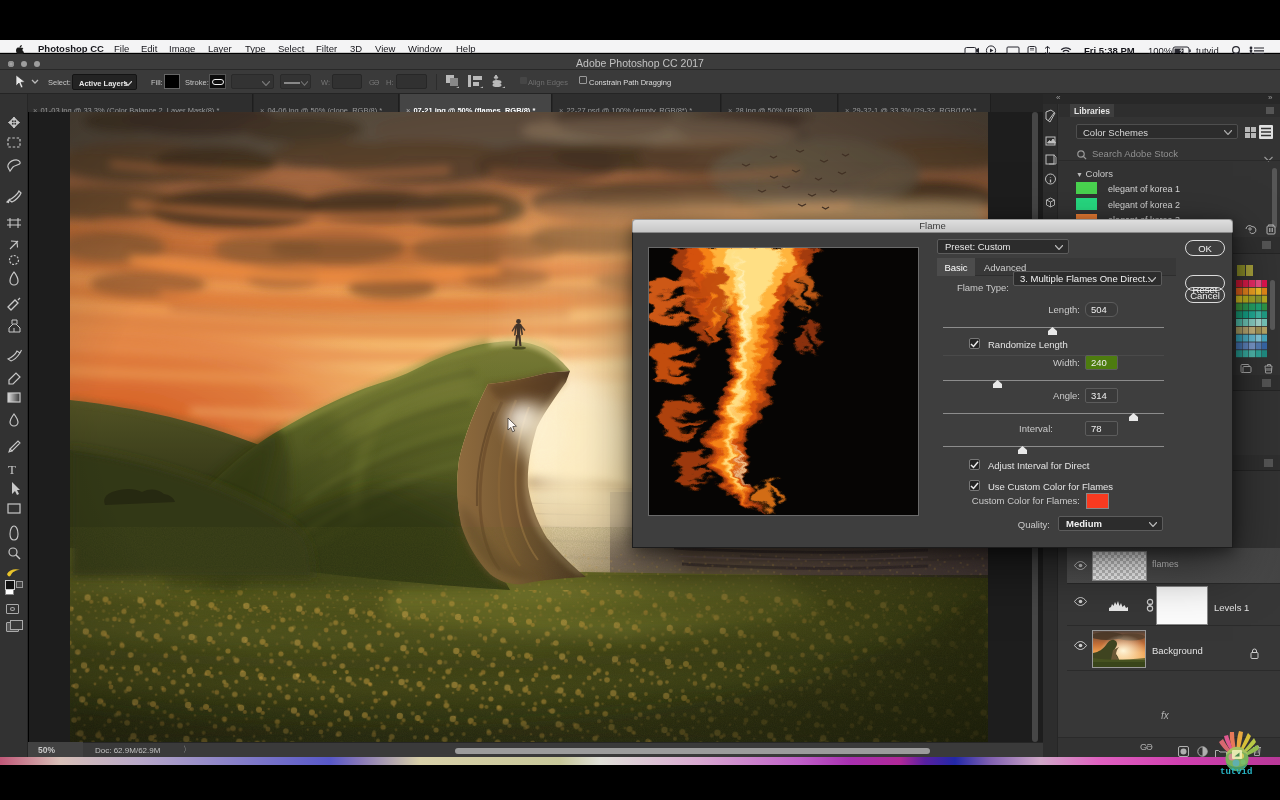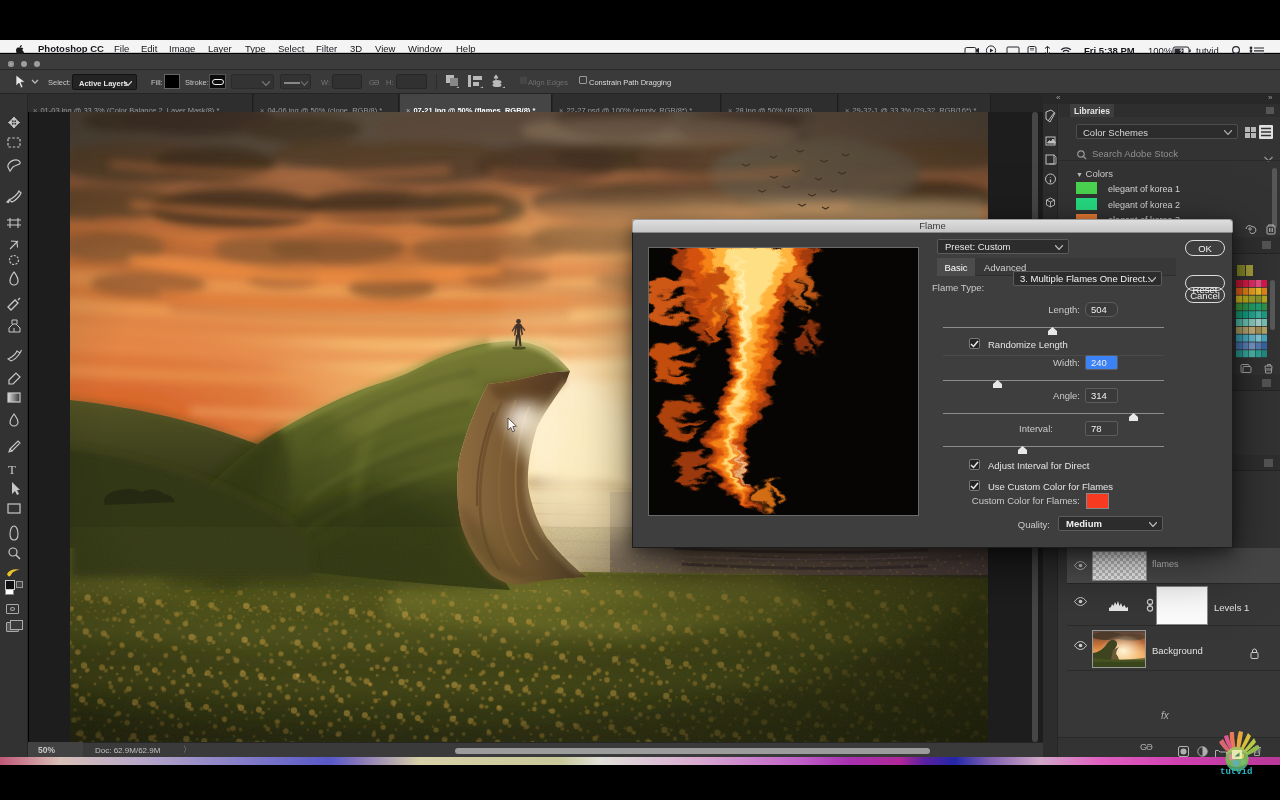--- a/index.html
+++ b/index.html
@@ -66,20 +66,21 @@
           <circle cx="288" cy="3" r=".8"></circle>
           <circle cx="288" cy="5.8" r=".8"></circle>
           <circle cx="288" cy="8.6" r=".8"></circle>
         </g>
 </svg></div>
 
 <div class="a" style="top:54px;left:0;width:1280px;height:16px;background:#3c3c3c;border-bottom:1px solid #282828"></div>
 <div class="a" style="top:61px;left:8px;width:6px;height:6px;border-radius:50%;background:#a4a4a4;box-shadow:inset 0 0 0 1.5px #8e8e8e"></div>
 <div class="a" style="top:61px;left:21px;width:6px;height:6px;border-radius:50%;background:#9e9e9e"></div>
 <div class="a" style="top:61px;left:34px;width:6px;height:6px;border-radius:50%;background:#9e9e9e"></div>
+<div class="a" style="top:57px;left:0;width:1280px;text-align:center;font-size:10.5px;color:#c2c2c2">Adobe Photoshop CC 2017</div>
 
 <div class="a" style="top:70px;left:0;width:1280px;height:24px;background:#3a3a3a;border-bottom:1px solid #242424"></div>
 <div class="a" style="top:74px;left:14px"><svg width="26" height="15" viewBox="0 0 26 15">
         <path d="M2 1l0 11 3-3 2 5 2-1-2-4.6 4-.4z" fill="#e8e8e8" stroke="#333" stroke-width=".7"></path>
         <path d="M18 6l3 3 3-3" stroke="#bbb" fill="none" stroke-width="1.3"></path>
       </svg></div>
 <div class="a" style="top:78px;left:48px;font-size:7.5px;color:#c6c6c6">Select:</div>
 <div class="a" style="top:74px;left:72px;width:65px;height:16px;background:#232323;border:1px solid #141414;border-radius:2px;color:#e8e8e8;font-size:7.5px;font-weight:700;padding:4px 0 0 6px;white-space:nowrap;overflow:hidden">Active Layers <svg width="8" height="5" viewBox="0 0 8 5" style="position:absolute;right:4px;top:6px">
         <path d="M0 0l4 4.5L8 0" fill="none" stroke="#ccc" stroke-width="1.2"></path>
       </svg></div>
@@ -775,39 +776,39 @@
 <path d="M118 226C128 232 134 244 132 256 126 250 122 242 120 234 118 244 121 254 129 262 119 261 109 254 105 245Z" fill="#e87818" opacity=".9" filter="url(#fb1)"></path>
 </g>
 </svg></div>
 
 <div class="a" style="top:20px;left:305px;width:132px;height:15px;background:#2c2c2c;border:1px solid #5c5c5c;border-radius:2px;color:#e8e8e8;font-size:9.5px;padding:1px 0 0 7px">Preset: Custom<svg width="8" height="5" viewBox="0 0 8 5" style="position:absolute;right:5px;top:5px">
           <path d="M0 0l4 4.5L8 0" fill="none" stroke="#bbb" stroke-width="1.2"></path>
         </svg></div>
 <div class="a" style="top:39px;left:305px;width:239px;height:18px;background:#383838;border-bottom:1px solid #2e2e2e"></div>
 <div class="a" style="top:39px;left:305px;width:38px;height:18px;background:#4c4c4c;color:#fff;font-size:9.5px;text-align:center;padding-top:4px">Basic</div>
 <div class="a" style="top:43px;left:352px;color:#d0d0d0;font-size:9.5px">Advanced</div>
-<div class="a" style="top:63px;left:300px;width:77px;color:#cacaca;font-size:9.5px">Flame Type:</div>
+<div class="a" style="top:63px;left:300px;width:77px;text-align:right;color:#cacaca;font-size:9.5px">Flame Type:</div>
 <div class="a" style="top:52px;left:381px;width:149px;height:15px;background:#2c2c2c;border:1px solid #5c5c5c;border-radius:2px;color:#f2f2f2;font-size:9.5px;font-weight:400;padding:1px 0 0 6px">3. Multiple Flames One Direct...<svg width="8" height="5" viewBox="0 0 8 5" style="position:absolute;right:5px;top:5px">
           <path d="M0 0l4 4.5L8 0" fill="none" stroke="#bbb" stroke-width="1.2"></path>
         </svg></div>
 <div class="a" style="top:85px;left:360px;width:88px;text-align:right;color:#cacaca;font-size:9.5px">Length:</div>
 <div class="a" style="top:83px;left:453px;width:33px;height:15px;background:#3a3a3a;border:1px solid #5c5c5c;border-radius:6px;color:#eee;font-size:9.5px;padding:1px 0 0 5px">504</div>
 <div class="a" style="top:108px;left:311px;width:221px;height:1px;background:#8c8c8c"></div>
 <div class="a" style="top:103px;left:415px"><svg width="11" height="9" viewBox="0 0 11 9">
           <path d="M5.5 0L10 4v4H1V4z" fill="#e8e8e8"></path>
         </svg></div>
 <div class="a" style="top:136px;left:311px;width:221px;height:1px;background:#4a4a4a"></div>
 <div class="a" style="top:119px;left:337px;width:11px;height:11px;background:#252525;border:1px solid #777;border-radius:2px">
         <svg width="9" height="8" viewBox="0 0 9 8" style="position:absolute;left:0;top:1px">
           <path d="M1 4l2.5 2.5L8 1" fill="none" stroke="#e8e8e8" stroke-width="1.5"></path>
         </svg>
       </div>
 <div class="a" style="top:120px;left:356px;color:#e4e4e4;font-size:9.5px">Randomize Length</div>
 <div class="a" style="top:138px;left:360px;width:88px;text-align:right;color:#cacaca;font-size:9.5px">Width:</div>
-<div class="a" style="top:136px;left:453px;width:33px;height:15px;background:#3b82f6;border:1px solid #5c5c5c;border-radius:2px;color:#eee;font-size:9.5px;padding:1px 0 12px 5px">240</div>
+<div class="a" style="top:136px;left:453px;width:33px;height:15px;background:#4d7c0f;border:1px solid #5c5c5c;border-radius:2px;color:#eee;font-size:9.5px;padding:1px 0 12px 5px">240</div>
 <div class="a" style="top:161px;left:311px;width:221px;height:1px;background:#8c8c8c"></div>
 <div class="a" style="top:156px;left:360px"><svg width="11" height="9" viewBox="0 0 11 9">
           <path d="M5.5 0L10 4v4H1V4z" fill="#e8e8e8"></path>
         </svg></div>
 <div class="a" style="top:171px;left:360px;width:88px;text-align:right;color:#cacaca;font-size:9.5px">Angle:</div>
 <div class="a" style="top:169px;left:453px;width:33px;height:15px;background:#3a3a3a;border:1px solid #5c5c5c;border-radius:2px;color:#eee;font-size:9.5px;padding:1px 0 0 5px">314</div>
 <div class="a" style="top:194px;left:311px;width:221px;height:1px;background:#8c8c8c"></div>
 <div class="a" style="top:189px;left:496px"><svg width="11" height="9" viewBox="0 0 11 9">
           <path d="M5.5 0L10 4v4H1V4z" fill="#e8e8e8"></path>
         </svg></div>

